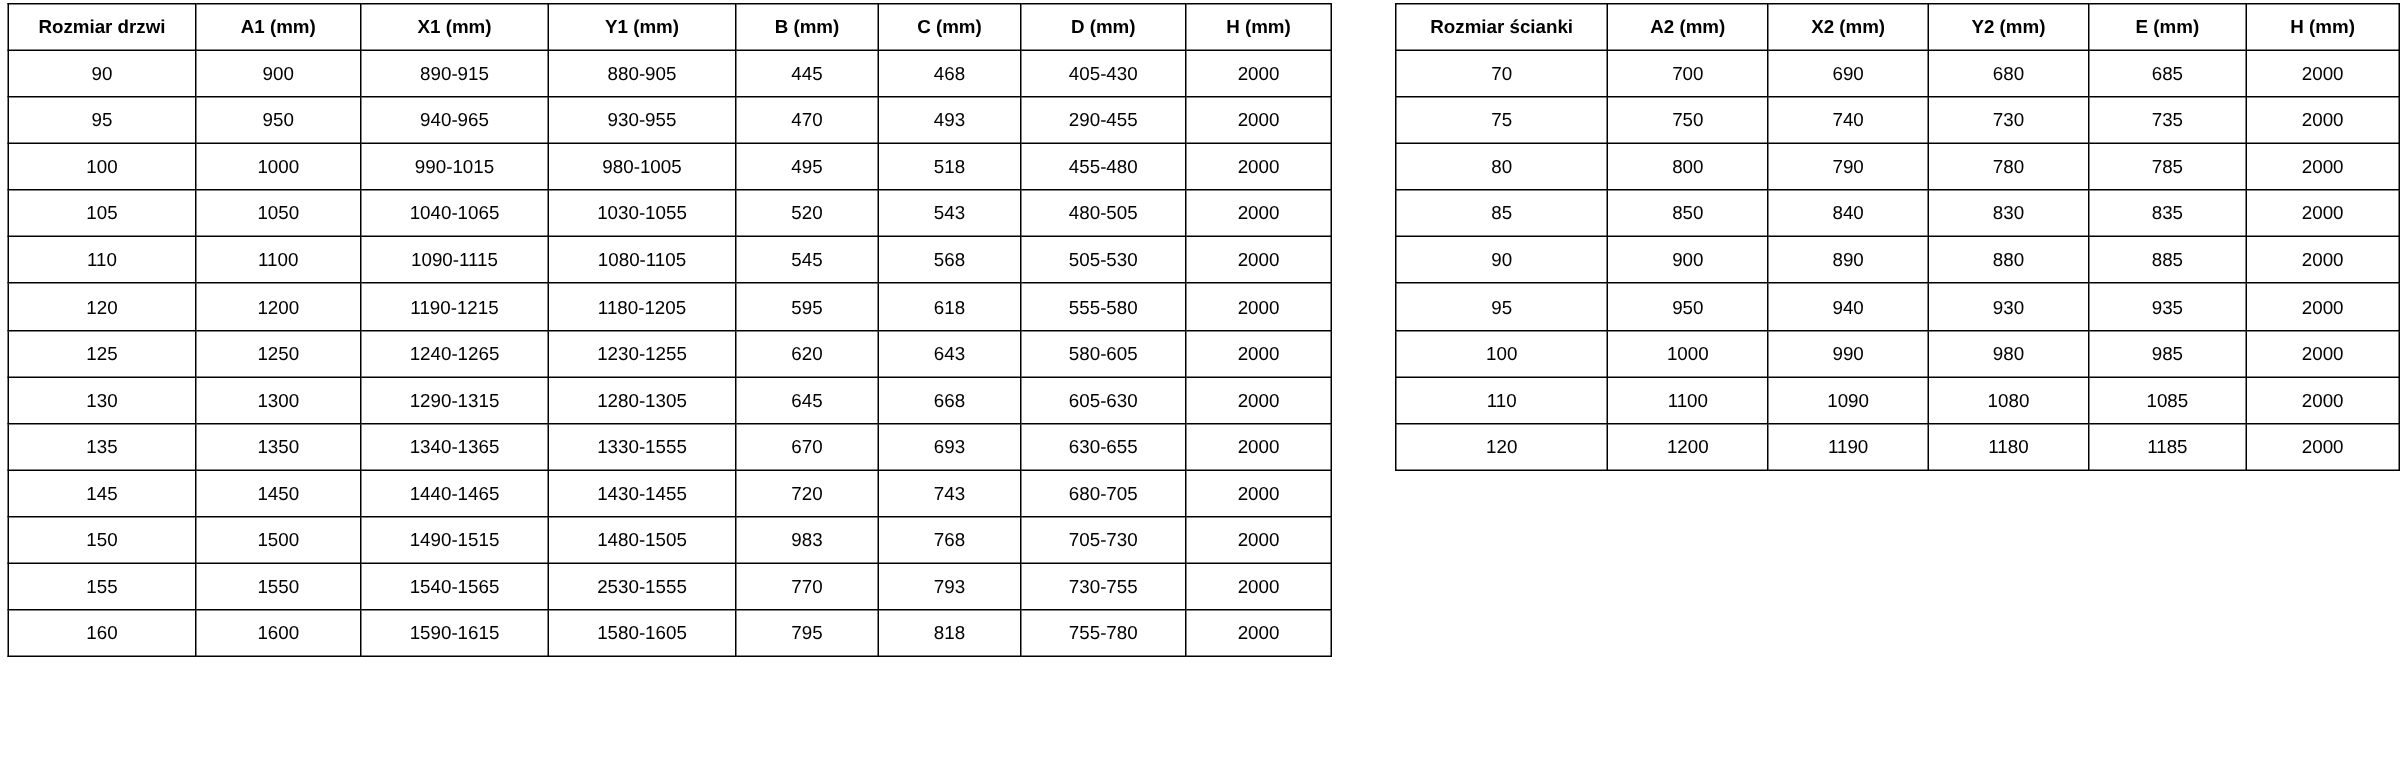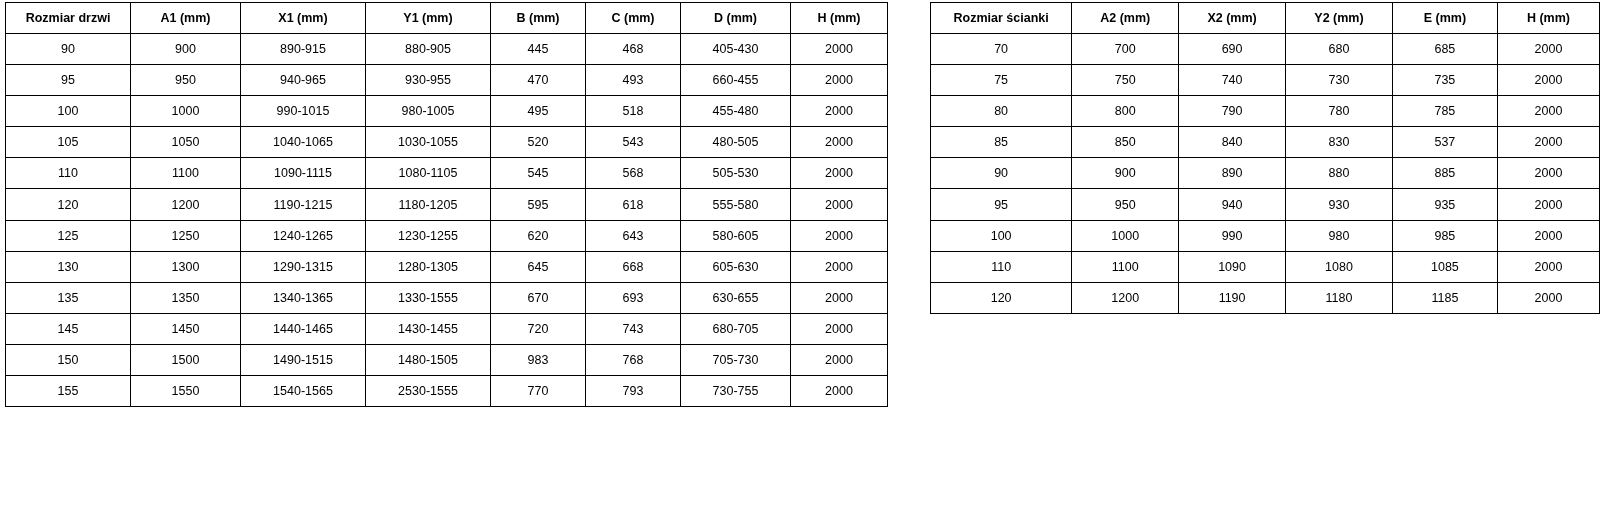--- a/index.html
+++ b/index.html
@@ -108,21 +108,21 @@
             <td>405-430</td>
             <td>2000</td>
           </tr>
           <tr>
             <td>95</td>
             <td>950</td>
             <td>940-965</td>
             <td>930-955</td>
             <td>470</td>
             <td>493</td>
-            <td>660-455</td>
+            <td>290-455</td>
             <td>2000</td>
           </tr>
           <tr>
             <td>100</td>
             <td>1000</td>
             <td>990-1015</td>
             <td>980-1005</td>
             <td>495</td>
             <td>518</td>
             <td>455-480</td>
@@ -209,20 +209,30 @@
             <td>2000</td>
           </tr>
           <tr>
             <td>155</td>
             <td>1550</td>
             <td>1540-1565</td>
             <td>2530-1555</td>
             <td>770</td>
             <td>793</td>
             <td>730-755</td>
+            <td>2000</td>
+          </tr>
+          <tr>
+            <td>160</td>
+            <td>1600</td>
+            <td>1590-1615</td>
+            <td>1580-1605</td>
+            <td>795</td>
+            <td>818</td>
+            <td>755-780</td>
             <td>2000</td>
           </tr>
         </tbody>
     </table>
   </div>
 
   <div class="table-wrap" id="walls-wrap">
     <table class="spec" id="walls-table">
       <colgroup>
         <col class="c0">
@@ -265,21 +275,21 @@
             <td>790</td>
             <td>780</td>
             <td>785</td>
             <td>2000</td>
           </tr>
           <tr>
             <td>85</td>
             <td>850</td>
             <td>840</td>
             <td>830</td>
-            <td>537</td>
+            <td>835</td>
             <td>2000</td>
           </tr>
           <tr>
             <td>90</td>
             <td>900</td>
             <td>890</td>
             <td>880</td>
             <td>885</td>
             <td>2000</td>
           </tr>

